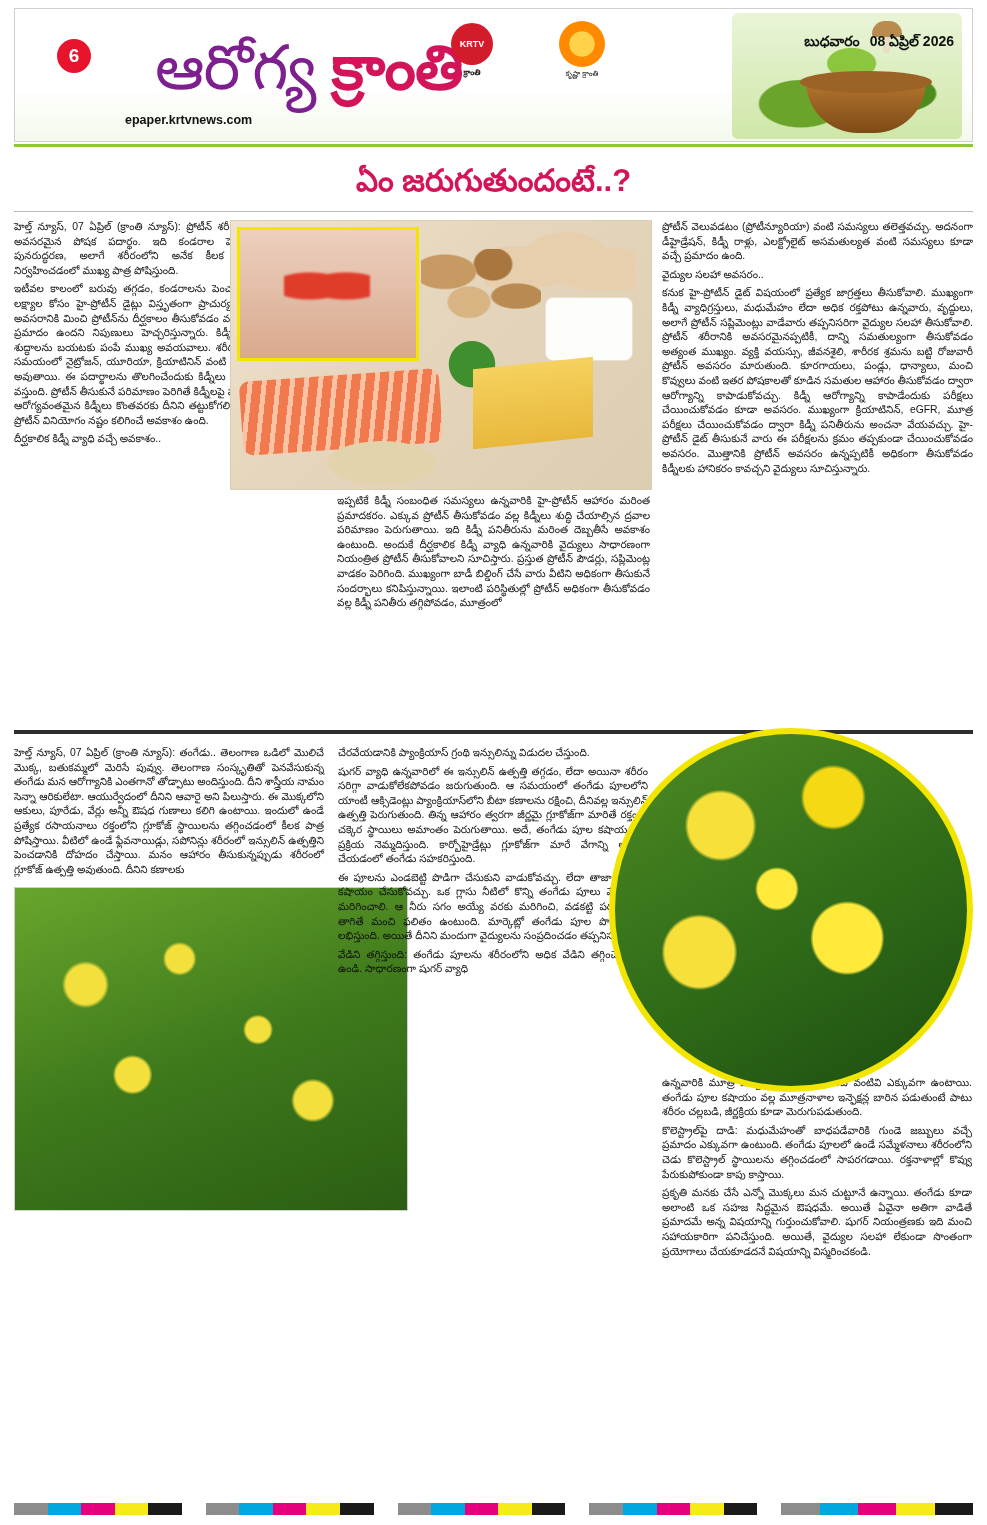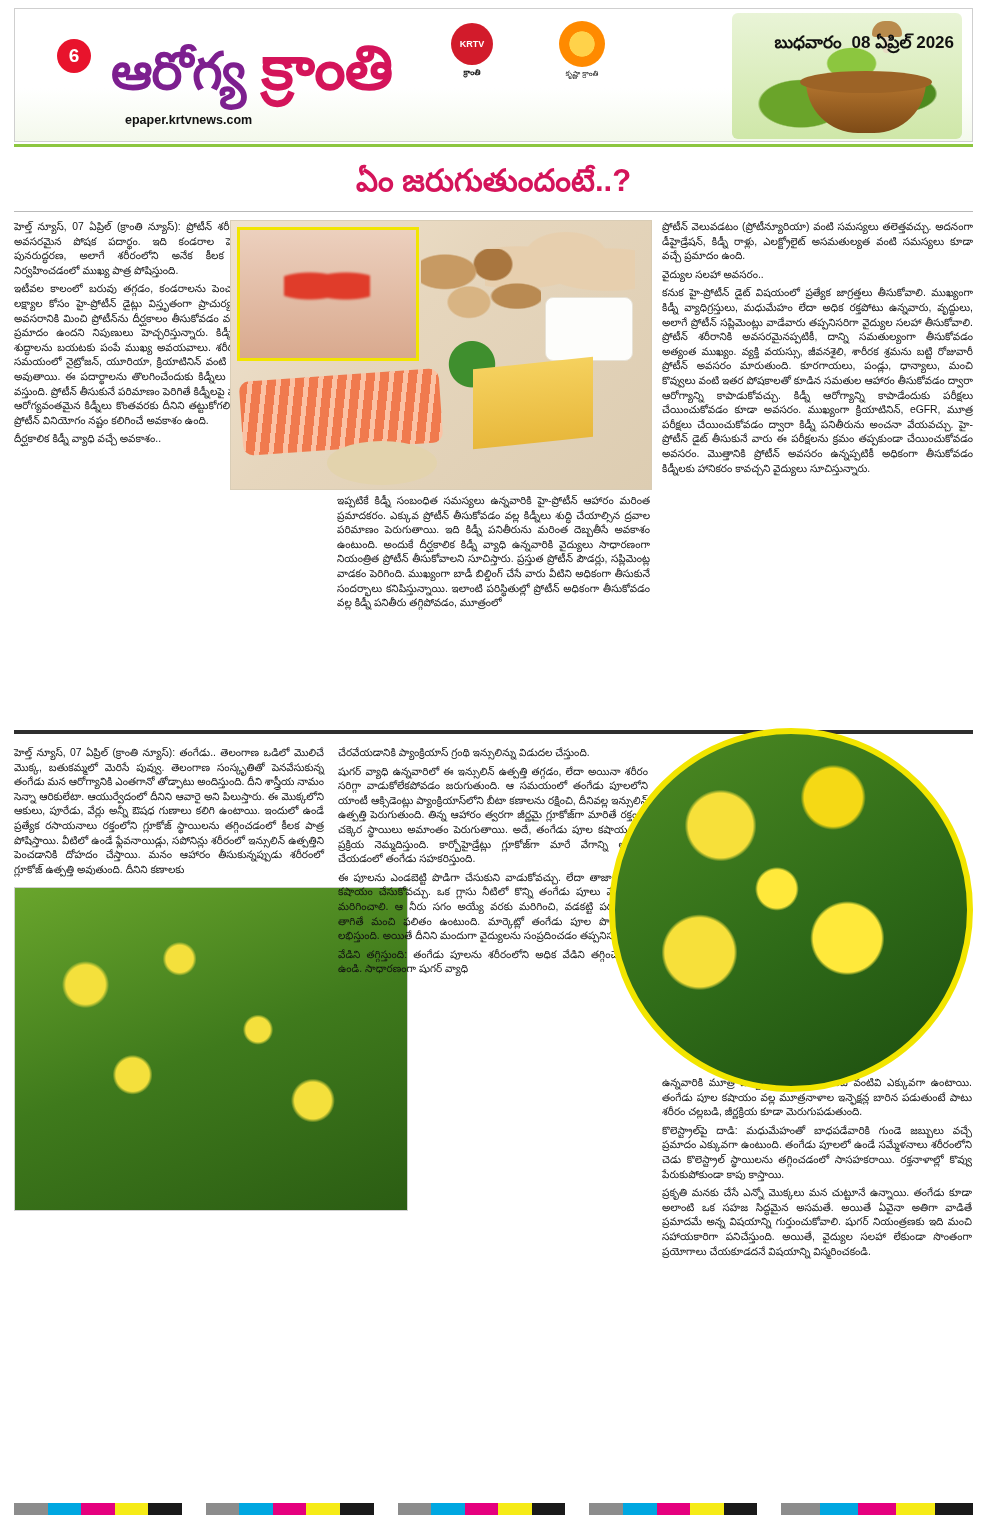--- a/index.html
+++ b/index.html
@@ -32,32 +32,33 @@
   .page-badge{
     position:absolute;left:42px;top:30px;width:34px;height:34px;border-radius:50%;
     background:#e8132c;color:#fff;font-weight:bold;font-size:19px;
     display:flex;align-items:center;justify-content:center;z-index:6;
   }
   .mast-title{
     position:absolute;left:96px;top:26px;z-index:5;
     font-family:"Liberation Sans", sans-serif;
   }
   .mast-title .t1{
-    font-size:52px;font-weight:bold;color:#7d1f8f;letter-spacing:-1px;line-height:66px;
+    font-size:62px;font-weight:normal;color:#7d1f8f;letter-spacing:-1px;line-height:66px;
     display:inline-block;
+    margin-left:44px;
   }
   .mast-title .t2{
     font-size:62px;font-weight:bold;color:#d4145a;letter-spacing:-1px;line-height:66px;
     display:inline-block;margin-left:16px;
   }
   .mast-url{
     position:absolute;left:110px;top:104px;font-size:12.5px;font-weight:bold;color:#111;z-index:6;
   }
   .mast-date{
-    position:absolute;right:18px;top:24px;font-size:17px;font-weight:bold;color:#111;z-index:6;
+    position:absolute;right:18px;top:24px;font-size:14px;font-weight:bold;color:#111;z-index:6;
   }
   .mast-date .day{margin-right:10px;}
   .krtv-logo{
     position:absolute;left:436px;top:14px;width:42px;height:42px;border-radius:50%;
     background:#d21b2b;color:#fff;display:flex;align-items:center;justify-content:center;
     font-size:9px;font-weight:bold;z-index:7;flex-direction:column;line-height:9px;
   }
   .krtv-logo .sub{position:absolute;bottom:-12px;font-size:8px;color:#111;}
   .sun-logo{
     position:absolute;left:544px;top:12px;width:46px;height:46px;border-radius:50%;
@@ -308,22 +309,22 @@
       <div class="colB">
         <p>చేరవేయడానికి ప్యాంక్రియాస్ గ్రంథి ఇన్సులిన్ను విడుదల చేస్తుంది.</p>
         <p>షుగర్ వ్యాధి ఉన్నవారిలో ఈ ఇన్సులిన్ ఉత్పత్తి తగ్గడం, లేదా అయినా శరీరం సరిగ్గా వాడుకోలేకపోవడం జరుగుతుంది. ఆ సమయంలో తంగేడు పూలలోని యాంటీ ఆక్సిడెంట్లు ప్యాంక్రియాస్‌లోని బీటా కణాలను రక్షించి, దీనివల్ల ఇన్సులిన్ ఉత్పత్తి పెరుగుతుంది. తిన్న ఆహారం త్వరగా జీర్ణమై గ్లూకోజ్‌గా మారితే రక్తంలో చక్కెర స్థాయిలు అమాంతం పెరుగుతాయి. అదే, తంగేడు పూల కషాయం ఈ ప్రక్రియ నెమ్మదిస్తుంది. కార్బోహైడ్రేట్లు గ్లూకోజ్‌గా మారే వేగాన్ని అదుపు చేయడంలో తంగేడు సహకరిస్తుంది.</p>
         <p>ఈ పూలను ఎండబెట్టి పొడిగా చేసుకుని వాడుకోవచ్చు. లేదా తాజా పూలతో కషాయం చేసుకోవచ్చు. ఒక గ్లాసు నీటిలో కొన్ని తంగేడు పూలు వేసి బాగా మరిగించాలి. ఆ నీరు సగం అయ్యే వరకు మరిగించి, వడకట్టి పరగడుపున తాగితే మంచి ఫలితం ఉంటుంది. మార్కెట్లో తంగేడు పూల పొడి కూడా లభిస్తుంది. అయితే దీనిని మందుగా వైద్యులను సంప్రదించడం తప్పనిసరి.</p>
         <p>వేడిని తగ్గిస్తుంది: తంగేడు పూలను శరీరంలోని అధిక వేడిని తగ్గించే గుణం ఉండి. సాధారణంగా షుగర్ వ్యాధి</p>
       </div>
 
       <div class="colC">
         <div style="height:330px"></div>
         <p>ఉన్నవారికి మూత్ర విసర్జన సమస్యలు, మంట వంటివి ఎక్కువగా ఉంటాయి. తంగేడు పూల కషాయం వల్ల మూత్రనాళాల ఇన్ఫెక్షన్ల బారిన పడుతుంటే పాటు శరీరం చల్లబడి, జీర్ణక్రియ కూడా మెరుగుపడుతుంది.</p>
-        <p>కొలెస్ట్రాల్‌పై దాడి: మధుమేహంతో బాధపడేవారికి గుండె జబ్బులు వచ్చే ప్రమాదం ఎక్కువగా ఉంటుంది. తంగేడు పూలలో ఉండే సమ్మేళనాలు శరీరంలోని చెడు కొలెస్ట్రాల్ స్థాయిలను తగ్గించడంలో సాసహకరాయి. రక్తనాళాల్లో కొవ్వు పేరుకుపోకుండా కాపు కాస్తాయి.</p>
-        <p>ప్రకృతి మనకు చేసే ఎన్నో మొక్కలు మన చుట్టూనే ఉన్నాయి. తంగేడు కూడా అలాంటి ఒక సహజ సిద్ధమైన అసమతే. అయితే ఏవైనా అతిగా వాడితే ప్రమాదమే అన్న విషయాన్ని గుర్తుంచుకోవాలి. షుగర్ నియంత్రణకు ఇది మంచి సహాయకారిగా పనిచేస్తుంది. అయితే, వైద్యుల సలహా లేకుండా సొంతంగా ప్రయోగాలు చేయకూడదనే విషయాన్ని విస్మరించకండి.</p>
+        <p>కొలెస్ట్రాల్‌పై దాడి: మధుమేహంతో బాధపడేవారికి గుండె జబ్బులు వచ్చే ప్రమాదం ఎక్కువగా ఉంటుంది. తంగేడు పూలలో ఉండే సమ్మేళనాలు శరీరంలోని చెడు కొలెస్ట్రాల్ స్థాయిలను తగ్గించడంలో సాపరగడాయి. రక్తనాళాల్లో కొవ్వు పేరుకుపోకుండా కాపు కాస్తాయి.</p>
+        <p>ప్రకృతి మనకు చేసే ఎన్నో మొక్కలు మన చుట్టూనే ఉన్నాయి. తంగేడు కూడా అలాంటి ఒక సహజ సిద్ధమైన ఔషధమే. అయితే ఏవైనా అతిగా వాడితే ప్రమాదమే అన్న విషయాన్ని గుర్తుంచుకోవాలి. షుగర్ నియంత్రణకు ఇది మంచి సహాయకారిగా పనిచేస్తుంది. అయితే, వైద్యుల సలహా లేకుండా సొంతంగా ప్రయోగాలు చేయకూడదనే విషయాన్ని విస్మరించకండి.</p>
       </div>
     </div>
   </div>
 
   <div class="colorbar">
     <div class="cb-seg">
         <i style="background: rgb(140, 140, 140); flex: 1 1 0%;"></i>
         <i style="background: rgb(0, 167, 225); flex: 1 1 0%;"></i>
         <i style="background: rgb(229, 0, 126); flex: 1 1 0%;"></i>
         <i style="background: rgb(246, 235, 22); flex: 1 1 0%;"></i>

